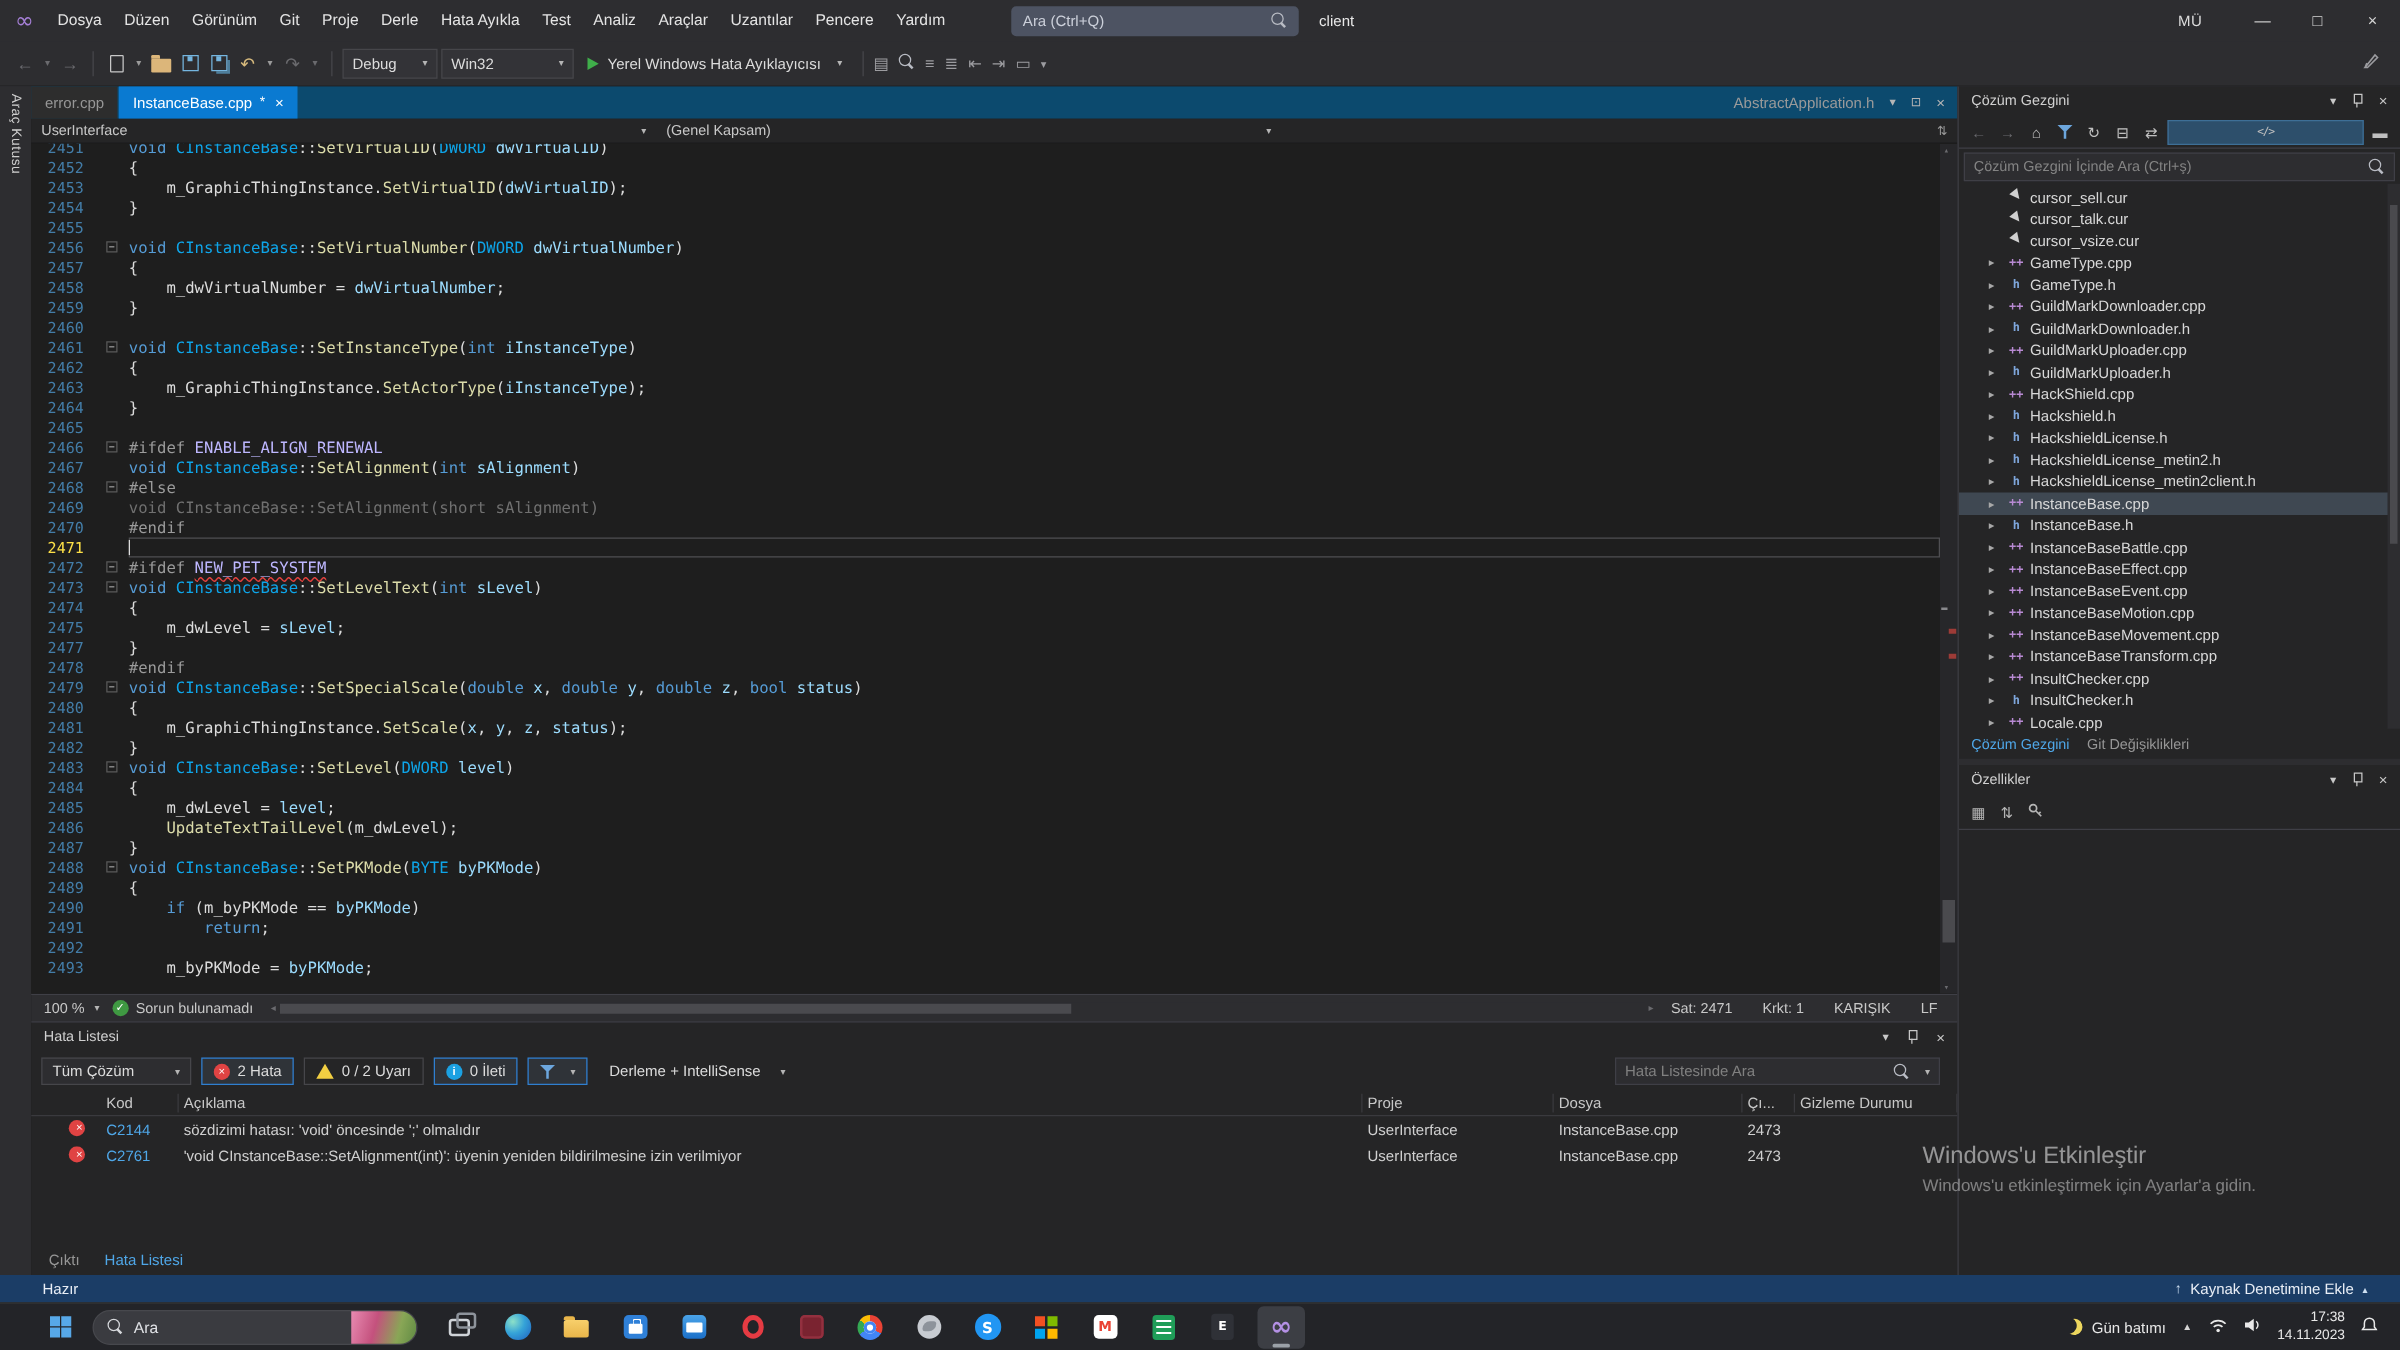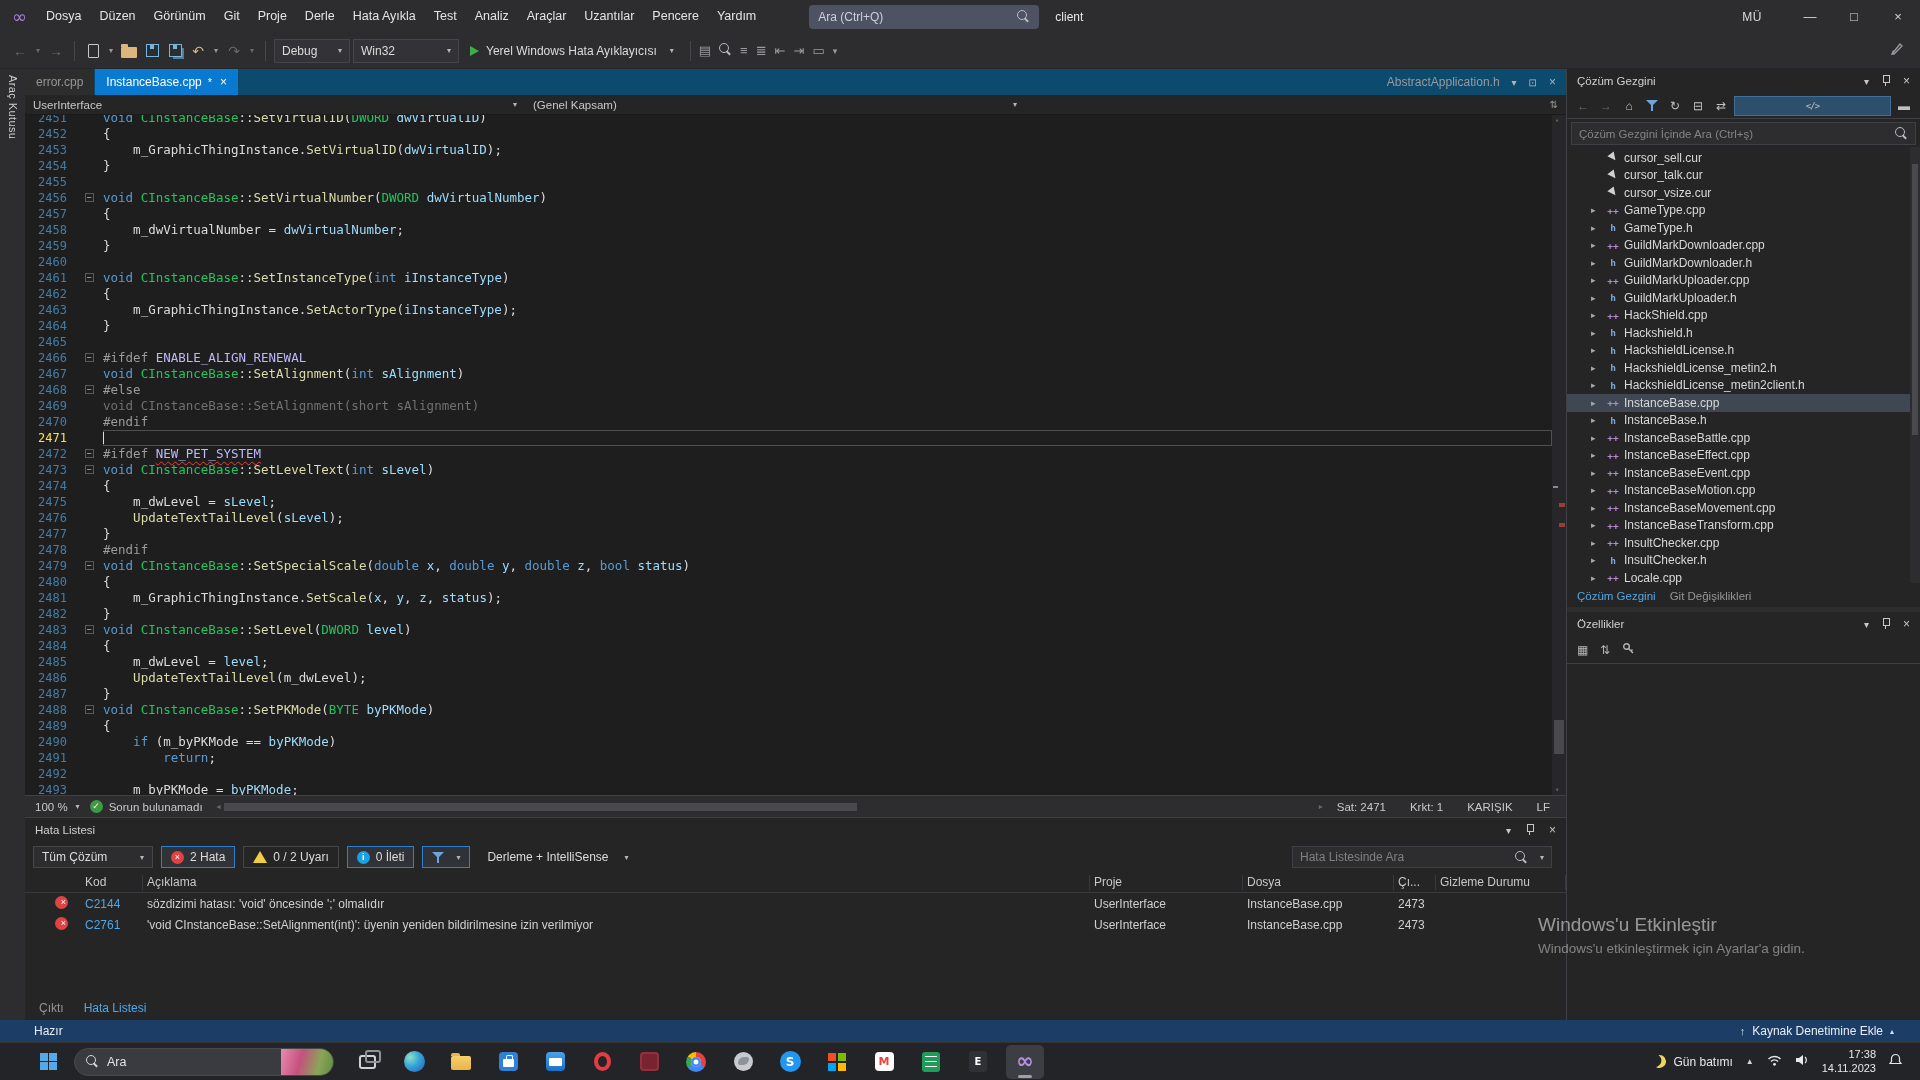--- a/index.html
+++ b/index.html
@@ -61,21 +61,21 @@
 .code{position:relative;flex:1;overflow:hidden;background:#1e1e1e;font-family:"DejaVu Sans Mono",monospace;font-size:12.5px}
 #codelines{position:absolute;top:-5px;left:0;right:14px}
 .cl{display:flex;height:16px;line-height:16px;white-space:pre}
 .ln{flex:0 0 56px;width:56px;text-align:right;padding-right:14px;color:#437da8;font-size:12px}
 .fm{flex:0 0 22px;width:22px;position:relative}
 .fm i{display:block;width:9px;height:9px;border:1px solid #5a5a5a;color:#c8c8c8;font-size:8px;line-height:7px;text-align:center;margin:3px 0 0 4px;font-style:normal;background:#1e1e1e}
 .ct{flex:1;color:#dcdcdc}
 .cl.caret .ct{outline:1px solid #4f4f52;outline-offset:-1px;position:relative}
 .cl.caret .ct::before{content:"";position:absolute;left:0;top:2px;bottom:2px;border-left:1px solid #dcdcdc}
 .cl.caret .ln{color:#fde047}
-.k{color:#569cd6}.ty{color:#22c55e}.fn{color:#dcdcaa}.id{color:#dcdcdc}.pl{color:#9cdcfe}
+.k{color:#569cd6}.ty{color:#0ea5e9}.fn{color:#dcdcaa}.id{color:#dcdcdc}.pl{color:#9cdcfe}
 .pp{color:#9b9b9b}.mac{color:#beb7ff}.x{color:#dcdcdc}.ia{color:#707070}
 .sq{text-decoration:underline wavy #e5413e;text-decoration-thickness:1px;text-underline-offset:3px}
 .vscroll{position:absolute;right:0;top:0;bottom:0;width:14px;background:#27272a}
 .varr{position:absolute;left:3px;font-size:7px;color:#6a6a6e}
 .varr.top{top:1px}.varr.bot{bottom:1px}
 .vthumb{position:absolute;left:2px;right:2px;top:89%;height:34px;background:#4a4a4e}
 .vmark{position:absolute;right:1px;width:6px;height:4px;background:#9c3b37}
 .vm1{top:57%}.vm2{top:60%}
 .vmcaret{position:absolute;left:1px;width:5px;height:2px;background:#8a8a8e;top:54.5%}
 
@@ -346,21 +346,20 @@
             <div class="cl"><span class="ln">2466</span><span class="fm"><i>−</i></span><span class="ct"><span class="pp">#ifdef </span><span class="mac">ENABLE_ALIGN_RENEWAL</span></span></div>
             <div class="cl"><span class="ln">2467</span><span class="fm"></span><span class="ct"><span class="k">void </span><span class="ty">CInstanceBase</span><span class="x">::</span><span class="fn">SetAlignment</span><span class="x">(</span><span class="k">int</span><span class="pl"> sAlignment</span><span class="x">)</span></span></div>
             <div class="cl"><span class="ln">2468</span><span class="fm"><i>−</i></span><span class="ct"><span class="pp">#else</span></span></div>
             <div class="cl"><span class="ln">2469</span><span class="fm"></span><span class="ct"><span class="ia">void CInstanceBase::SetAlignment(short sAlignment)</span></span></div>
             <div class="cl"><span class="ln">2470</span><span class="fm"></span><span class="ct"><span class="pp">#endif</span></span></div>
             <div class="cl caret"><span class="ln">2471</span><span class="fm"></span><span class="ct"></span></div>
             <div class="cl"><span class="ln">2472</span><span class="fm"><i>−</i></span><span class="ct"><span class="pp">#ifdef </span><span class="mac sq">NEW_PET_SYSTEM</span></span></div>
             <div class="cl"><span class="ln">2473</span><span class="fm"><i>−</i></span><span class="ct"><span class="k">void </span><span class="ty">CInstanceBase</span><span class="x">::</span><span class="fn">SetLevelText</span><span class="x">(</span><span class="k">int</span><span class="pl"> sLevel</span><span class="x">)</span></span></div>
             <div class="cl"><span class="ln">2474</span><span class="fm"></span><span class="ct"><span class="x">{</span></span></div>
             <div class="cl"><span class="ln">2475</span><span class="fm"></span><span class="ct"><span class="x">    </span><span class="id">m_dwLevel</span><span class="x"> = </span><span class="pl">sLevel</span><span class="x">;</span></span></div>
-            <div class="cl"><span class="ln">2476</span><span class="fm"></span><span class="ct"><span class="x">    </span><span class="fn">UpdateTextTailLevel</span><span class="x">(</span><span class="pl">sLevel</span><span class="x">);</span></span></div>
             <div class="cl"><span class="ln">2477</span><span class="fm"></span><span class="ct"><span class="x">}</span></span></div>
             <div class="cl"><span class="ln">2478</span><span class="fm"></span><span class="ct"><span class="pp">#endif</span></span></div>
             <div class="cl"><span class="ln">2479</span><span class="fm"><i>−</i></span><span class="ct"><span class="k">void </span><span class="ty">CInstanceBase</span><span class="x">::</span><span class="fn">SetSpecialScale</span><span class="x">(</span><span class="k">double</span><span class="pl"> x</span><span class="x">, </span><span class="k">double</span><span class="pl"> y</span><span class="x">, </span><span class="k">double</span><span class="pl"> z</span><span class="x">, </span><span class="k">bool</span><span class="pl"> status</span><span class="x">)</span></span></div>
             <div class="cl"><span class="ln">2480</span><span class="fm"></span><span class="ct"><span class="x">{</span></span></div>
             <div class="cl"><span class="ln">2481</span><span class="fm"></span><span class="ct"><span class="x">    </span><span class="id">m_GraphicThingInstance</span><span class="x">.</span><span class="fn">SetScale</span><span class="x">(</span><span class="pl">x</span><span class="x">, </span><span class="pl">y</span><span class="x">, </span><span class="pl">z</span><span class="x">, </span><span class="pl">status</span><span class="x">);</span></span></div>
             <div class="cl"><span class="ln">2482</span><span class="fm"></span><span class="ct"><span class="x">}</span></span></div>
             <div class="cl"><span class="ln">2483</span><span class="fm"><i>−</i></span><span class="ct"><span class="k">void </span><span class="ty">CInstanceBase</span><span class="x">::</span><span class="fn">SetLevel</span><span class="x">(</span><span class="ty">DWORD</span><span class="pl"> level</span><span class="x">)</span></span></div>
             <div class="cl"><span class="ln">2484</span><span class="fm"></span><span class="ct"><span class="x">{</span></span></div>
             <div class="cl"><span class="ln">2485</span><span class="fm"></span><span class="ct"><span class="x">    </span><span class="id">m_dwLevel</span><span class="x"> = </span><span class="pl">level</span><span class="x">;</span></span></div>
             <div class="cl"><span class="ln">2486</span><span class="fm"></span><span class="ct"><span class="x">    </span><span class="fn">UpdateTextTailLevel</span><span class="x">(</span><span class="id">m_dwLevel</span><span class="x">);</span></span></div>

